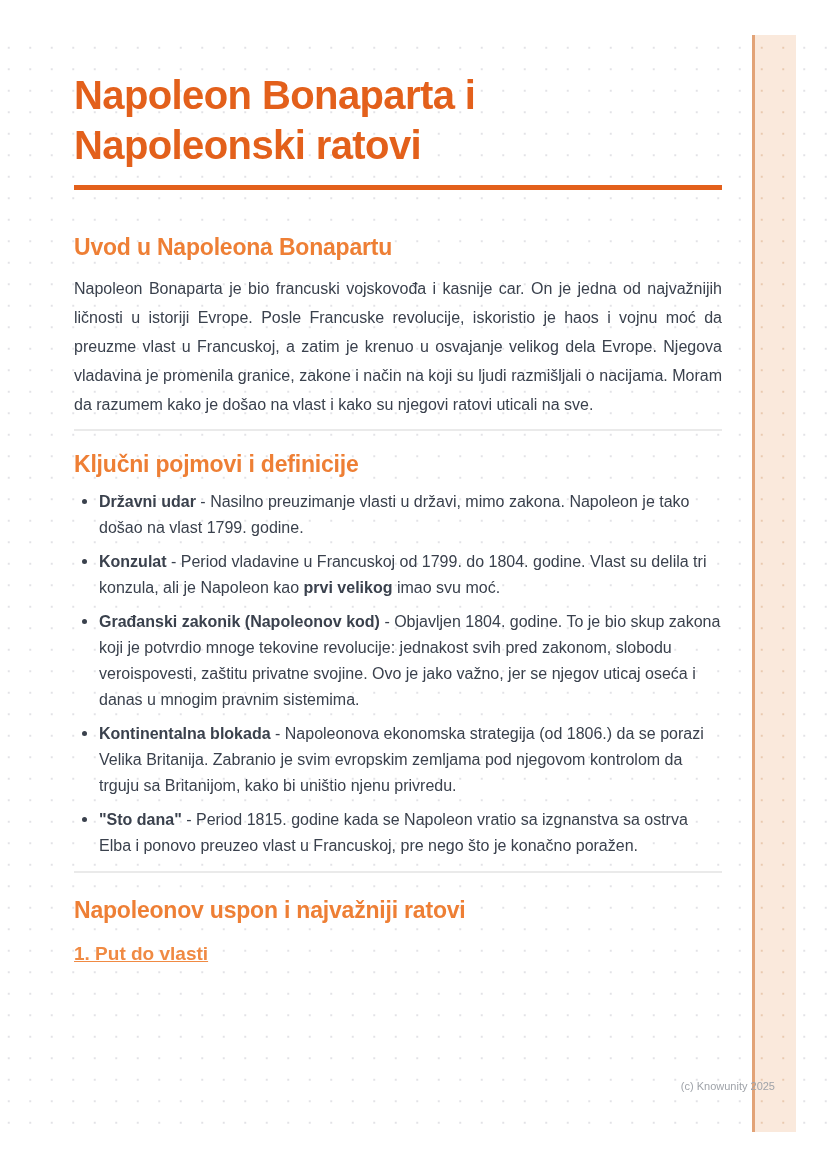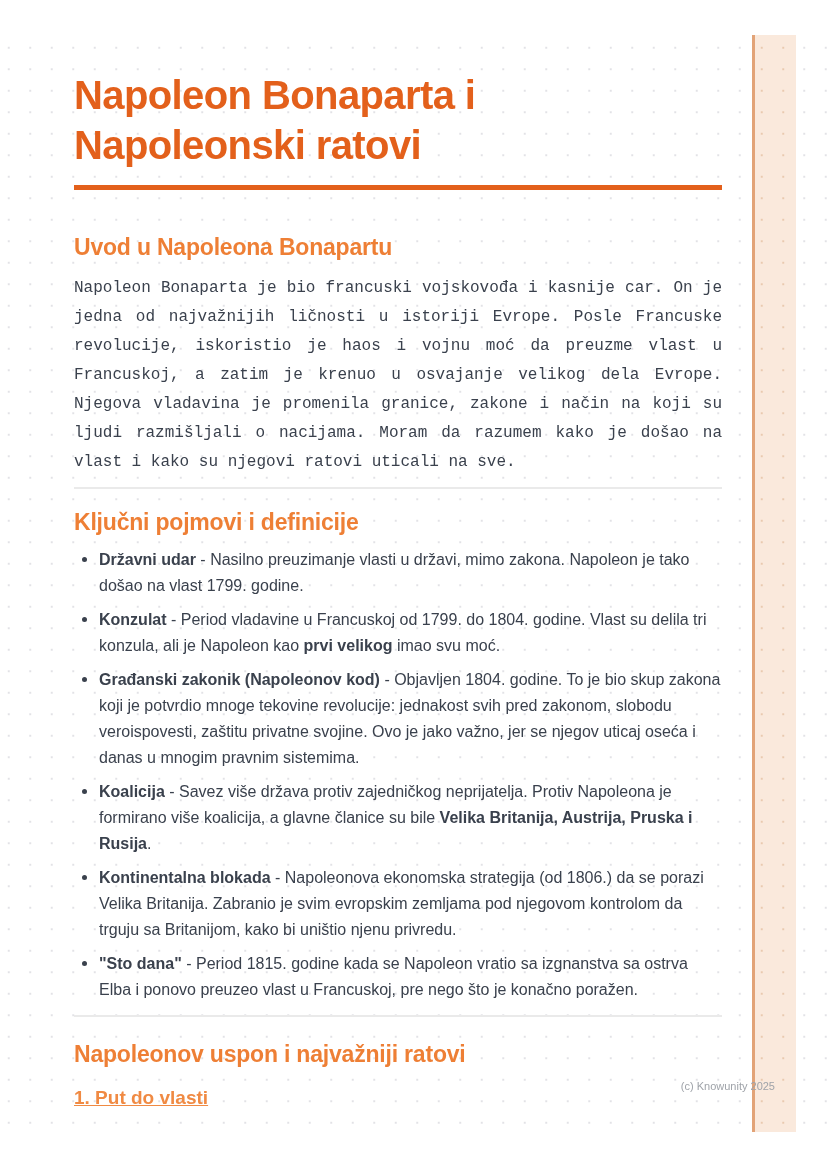--- a/index.html
+++ b/index.html
@@ -73,21 +73,20 @@
     font-weight:bold;
     letter-spacing:-0.2px;
   }
   #intro-heading{margin-top:44px;}
   p.body-paragraph{
     margin:14px 0 0 0;
     color:var(--body-color);
     font-size:16px;
     line-height:29px;
     text-align:justify;
-    font-family:Liberation Mono, monospace;
   }
   hr.divider{
     border:none;
     border-top:2px solid var(--divider-color);
     margin:0;
   }
   #divider-1{margin-top:10px;}
   #key-terms-heading{margin-top:20px;}
   ul.terms-list{
     list-style:none;
@@ -146,21 +145,20 @@
     <p class="body-paragraph">Napoleon Bonaparta je bio francuski vojskovođa i kasnije car. On je jedna od najvažnijih ličnosti u istoriji Evrope. Posle Francuske revolucije, iskoristio je haos i vojnu moć da preuzme vlast u Francuskoj, a zatim je krenuo u osvajanje velikog dela Evrope. Njegova vladavina je promenila granice, zakone i način na koji su ljudi razmišljali o nacijama. Moram da razumem kako je došao na vlast i kako su njegovi ratovi uticali na sve.</p>
 
     <hr class="divider" id="divider-1">
 
     <h2 class="section-heading" id="key-terms-heading">Ključni pojmovi i definicije</h2>
 
     <ul class="terms-list">
         <li><strong>Državni udar</strong><span> - Nasilno preuzimanje vlasti u državi, mimo zakona. Napoleon je tako došao na vlast 1799. godine.</span></li>
         <li><strong>Konzulat</strong><span> - Period vladavine u Francuskoj od 1799. do 1804. godine. Vlast su delila tri konzula, ali je Napoleon kao </span><strong>prvi velikog</strong><span> imao svu moć.</span></li>
         <li><strong>Građanski zakonik (Napoleonov kod)</strong><span> - Objavljen 1804. godine. To je bio skup zakona koji je potvrdio mnoge tekovine revolucije: jednakost svih pred zakonom, slobodu veroispovesti, zaštitu privatne svojine. Ovo je jako važno, jer se njegov uticaj oseća i danas u mnogim pravnim sistemima.</span></li>
-        <li><strong>Koalicija</strong><span> - Savez više država protiv zajedničkog neprijatelja. Protiv Napoleona je formirano više koalicija, a glavne članice su bile </span><strong>Velika Britanija, Austrija, Pruska i Rusija</strong><span>.</span></li>
         <li><strong>Kontinentalna blokada</strong><span> - Napoleonova ekonomska strategija (od 1806.) da se porazi Velika Britanija. Zabranio je svim evropskim zemljama pod njegovom kontrolom da trguju sa Britanijom, kako bi uništio njenu privredu.</span></li>
         <li><strong>"Sto dana"</strong><span> - Period 1815. godine kada se Napoleon vratio sa izgnanstva sa ostrva Elba i ponovo preuzeo vlast u Francuskoj, pre nego što je konačno poražen.</span></li>
       </ul>
 
     <hr class="divider" id="divider-2">
 
     <h2 class="section-heading" id="rise-heading">Napoleonov uspon i najvažniji ratovi</h2>
 
     <h3 class="sub-heading">1. Put do vlasti</h3>
   </div>

